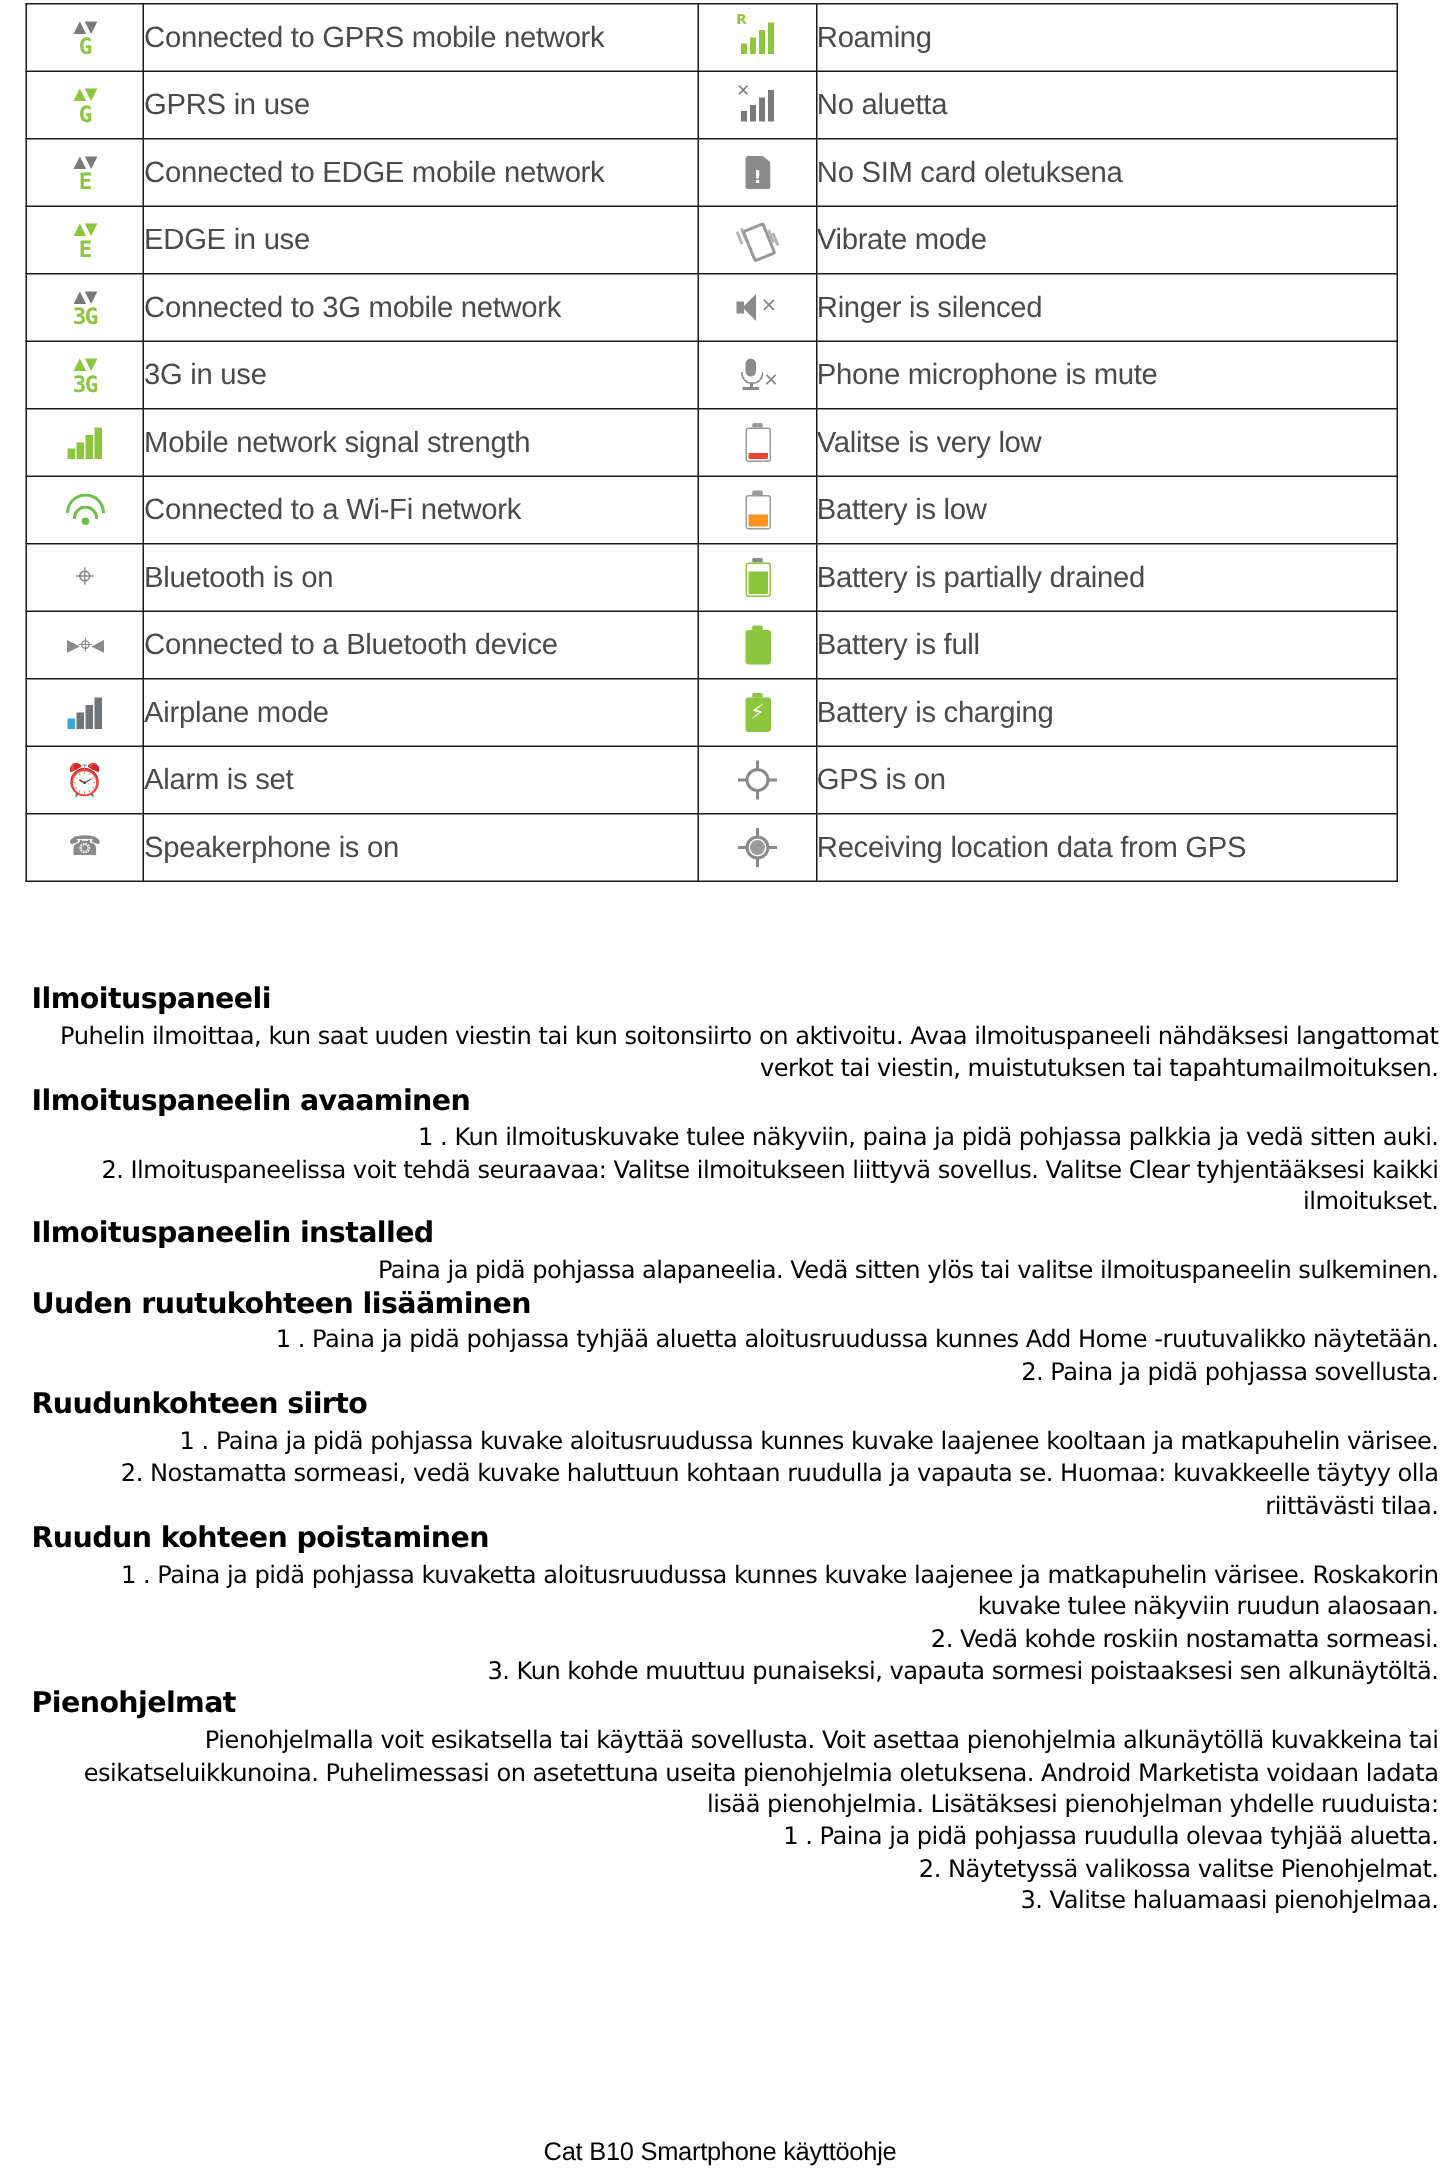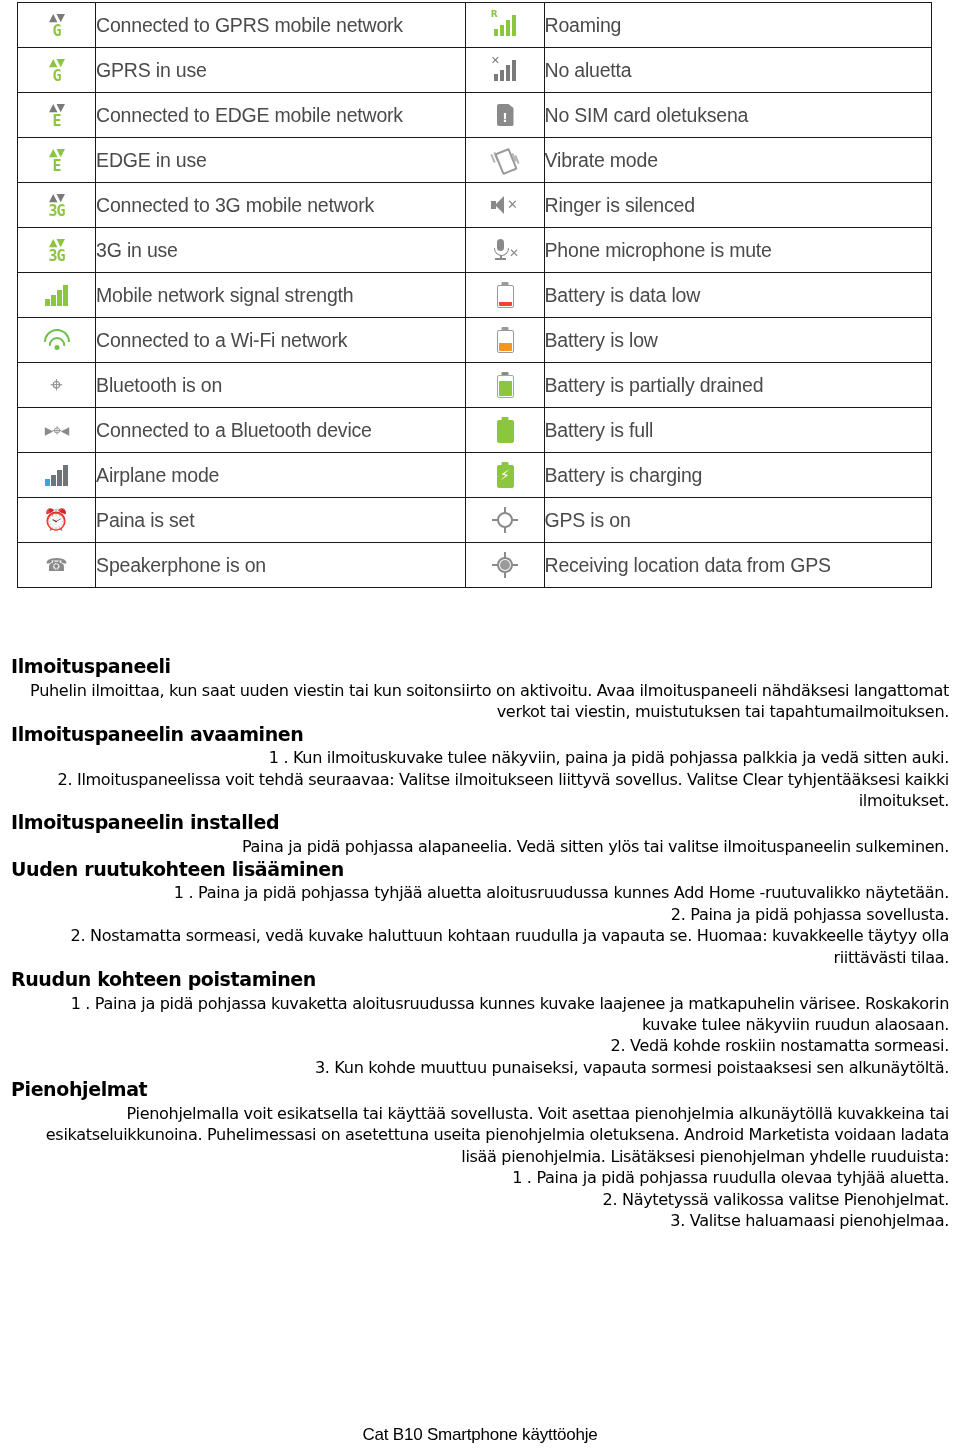--- a/index.html
+++ b/index.html
@@ -173,21 +173,21 @@
     background:#9a9a9a;border-radius:50%;}
   .gps .t{position:absolute;background:#8a8a8a;}
   .gps .tn{left:12px;top:0;width:2px;height:6px;}
   .gps .ts{left:12px;bottom:0;width:2px;height:6px;}
   .gps .tw{left:0;top:12px;width:6px;height:2px;}
   .gps .te{right:0;top:12px;width:6px;height:2px;}
 
   
   .doc{
     position:absolute;
-    left:11px; top:655px;
+    left:21px; top:655px;
     width:938px;
   }
   h2.sec{
     font-family:"DejaVu Sans", sans-serif;
     font-size:19px;
     font-weight:bold;
     margin:0 0 1px 0;
     line-height:1.25;
     letter-spacing:-0.4px;
   }
@@ -376,21 +376,21 @@
     <td class="cell-text">Mobile network signal strength</td>
     <td class="cell-icon">
       <span class="ic-wrap">
             <span class="batt">
         <span class="tip" style="background:#9a9a9a"></span>
         <span class="shell"></span>
         <span class="fill" style="height:4px;background:#f0442e"></span>
       </span>
           </span>
     </td>
-    <td class="cell-text">Battery is data low</td>
+    <td class="cell-text">Valitse is very low</td>
   </tr>
 
   <tr>
     <td class="cell-icon">
       <span class="ic-wrap">
             <span class="wifi">
         <span class="w w1"></span>
               <span class="w w2"></span>
               <span class="dot"></span>
       </span>
@@ -469,21 +469,21 @@
     </td>
     <td class="cell-text">Battery is charging</td>
   </tr>
 
   <tr>
     <td class="cell-icon">
       <span class="ic-wrap">
             <span class="glyph">⏰</span>
           </span>
     </td>
-    <td class="cell-text">Paina is set</td>
+    <td class="cell-text">Alarm is set</td>
     <td class="cell-icon">
       <span class="ic-wrap">
             <span class="gps">
         <span class="ring"></span>
         <span class="t tn"></span>
               <span class="t ts"></span>
         <span class="t tw"></span>
               <span class="t te"></span>
       </span>
           </span>
@@ -525,20 +525,22 @@
   <p class="para">1 . Kun ilmoituskuvake tulee näkyviin, paina ja pidä pohjassa palkkia ja vedä sitten auki.</p>
   <p class="para">2. Ilmoituspaneelissa voit tehdä seuraavaa: Valitse ilmoitukseen liittyvä sovellus. Valitse Clear tyhjentääksesi kaikki ilmoitukset.</p>
 
   <h2 class="sec">Ilmoituspaneelin installed</h2>
   <p class="para">Paina ja pidä pohjassa alapaneelia. Vedä sitten ylös tai valitse ilmoituspaneelin sulkeminen.</p>
 
   <h2 class="sec">Uuden ruutukohteen lisääminen</h2>
   <p class="para">1 . Paina ja pidä pohjassa tyhjää aluetta aloitusruudussa kunnes Add Home -ruutuvalikko näytetään.</p>
   <p class="para">2. Paina ja pidä pohjassa sovellusta.</p>
 
+  <h2 class="sec">Ruudunkohteen siirto</h2>
+  <p class="para">1 . Paina ja pidä pohjassa kuvake aloitusruudussa kunnes kuvake laajenee kooltaan ja matkapuhelin värisee.</p>
   <p class="para">2. Nostamatta sormeasi, vedä kuvake haluttuun kohtaan ruudulla ja vapauta se. Huomaa: kuvakkeelle täytyy olla riittävästi tilaa.</p>
 
   <h2 class="sec">Ruudun kohteen poistaminen</h2>
   <p class="para">1 . Paina ja pidä pohjassa kuvaketta aloitusruudussa kunnes kuvake laajenee ja matkapuhelin värisee. Roskakorin kuvake tulee näkyviin ruudun alaosaan.</p>
   <p class="para">2. Vedä kohde roskiin nostamatta sormeasi.</p>
   <p class="para">3. Kun kohde muuttuu punaiseksi, vapauta sormesi poistaaksesi sen alkunäytöltä.</p>
 
   <h2 class="sec">Pienohjelmat</h2>
   <p class="para">Pienohjelmalla voit esikatsella tai käyttää sovellusta. Voit asettaa pienohjelmia alkunäytöllä kuvakkeina tai esikatseluikkunoina. Puhelimessasi on asetettuna useita pienohjelmia oletuksena. Android Marketista voidaan ladata lisää pienohjelmia. Lisätäksesi pienohjelman yhdelle ruuduista:</p>
   <p class="para">1 . Paina ja pidä pohjassa ruudulla olevaa tyhjää aluetta.</p>

